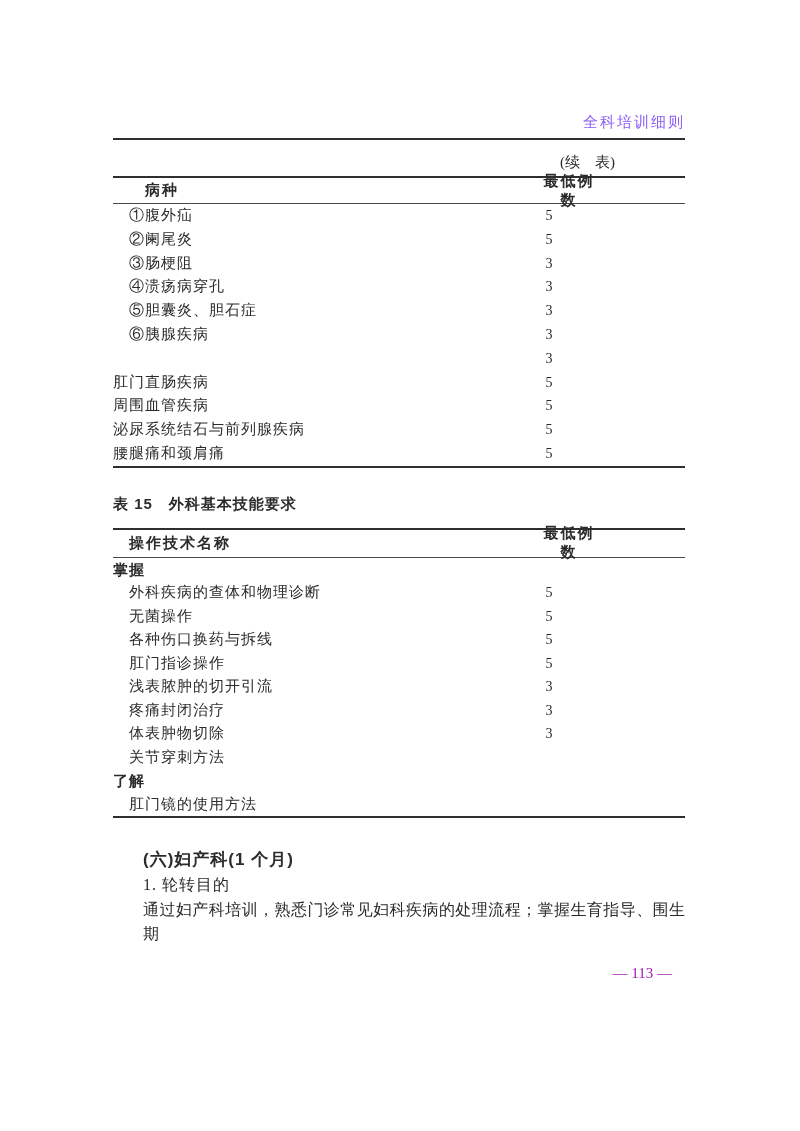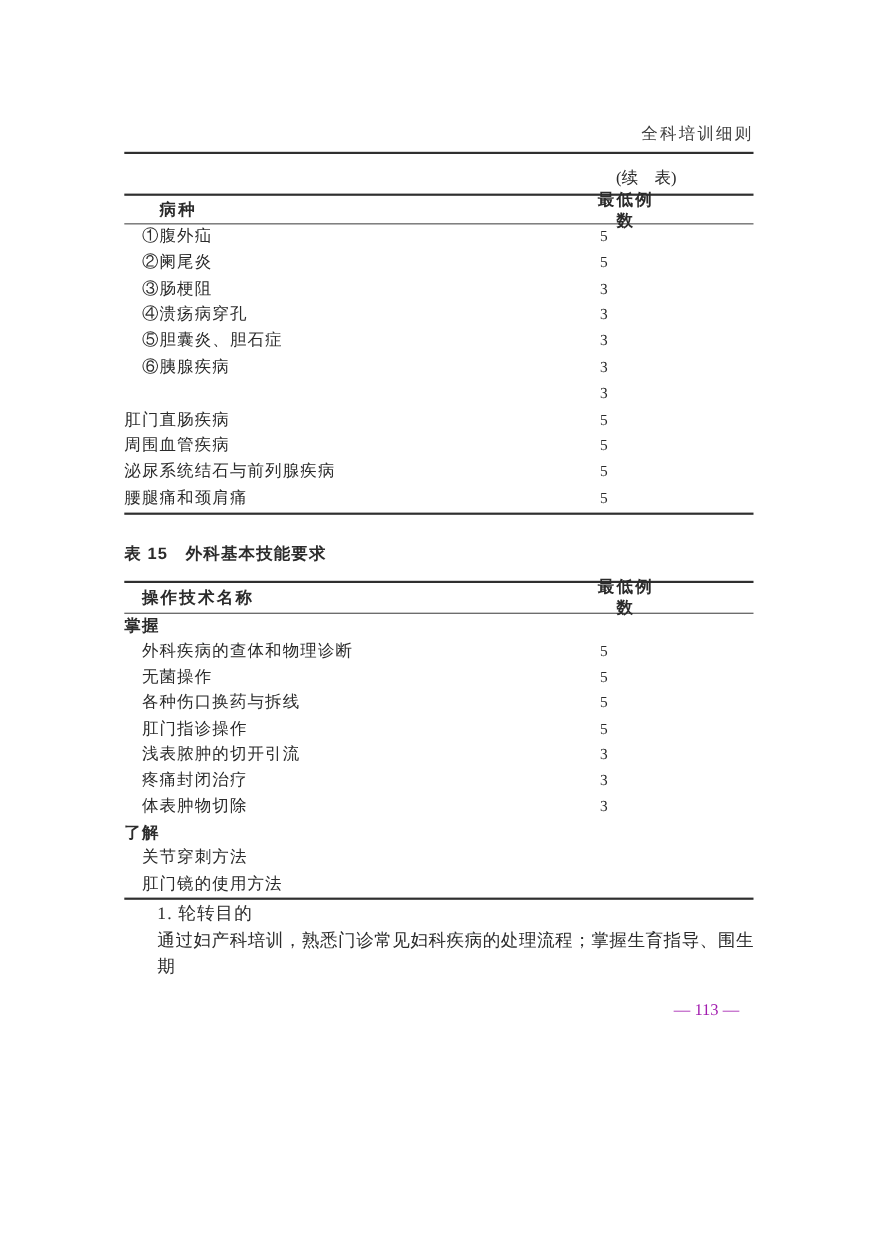--- a/index.html
+++ b/index.html
@@ -17,21 +17,21 @@
   }
   .content {
     padding: 112px 115px 0 113px;
   }
   
   .running-header {
     text-align: right;
     font-size: 15px;
     line-height: 20px;
     letter-spacing: 2px;
-    color: #404040;
+    color: #8b5cf6;
   }
   .header-rule {
     margin-top: 6px;
     border-top: 2px solid #2f2f2f;
   }
   
   .continued {
     margin-top: 12px;
     line-height: 20px;
     font-size: 15px;
@@ -233,30 +233,31 @@
     </div>
     <div class="trow">
       <span class="lbl ind1">疼痛封闭治疗</span>
       <span class="val">3</span>
     </div>
     <div class="trow">
       <span class="lbl ind1">体表肿物切除</span>
       <span class="val">3</span>
     </div>
     <div class="trow">
-      <span class="lbl ind0 group-heading">了解</span>
-    </div>
-    <div class="trow">
       <span class="lbl ind1">关节穿刺方法</span>
       <span class="val"></span>
     </div>
     <div class="trow">
+      <span class="lbl ind0 group-heading">了解</span>
+    </div>
+    <div class="trow">
       <span class="lbl ind1">肛门镜的使用方法</span>
       <span class="val"></span>
     </div>
   </div>
 
+  <div class="section-heading">(六)妇产科(1 个月)</div>
   <p class="section-sub">1. 轮转目的</p>
   <p class="section-para">通过妇产科培训，熟悉门诊常见妇科疾病的处理流程；掌握生育指导、围生期</p>
 
   <div class="page-number">—  113  —</div>
 
 </div>
 
 </body></html>

